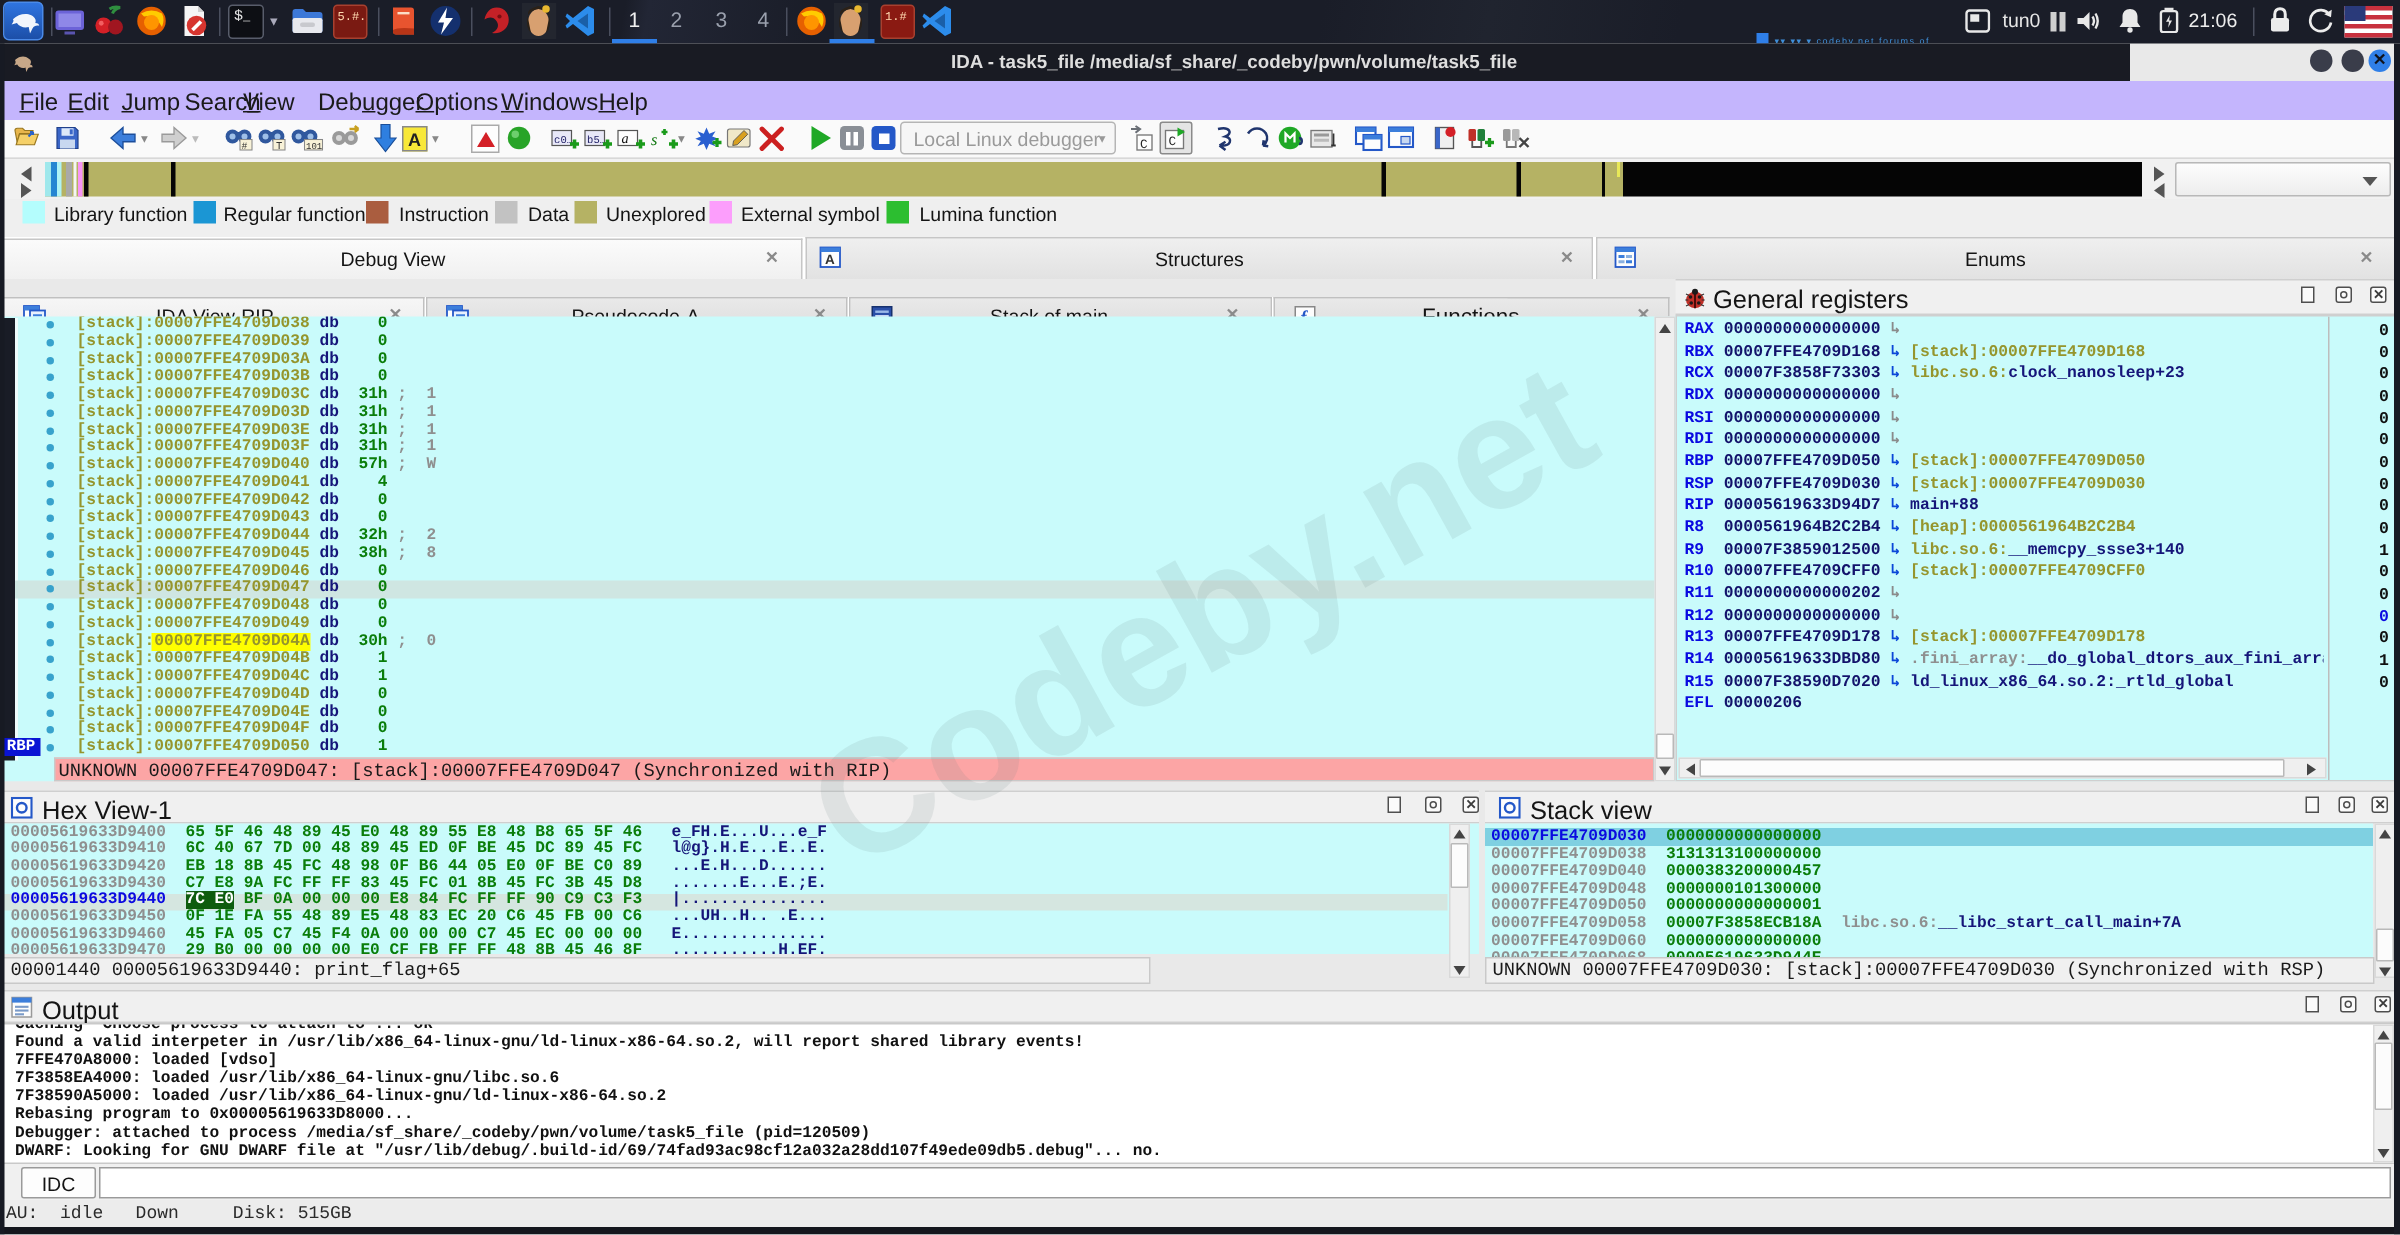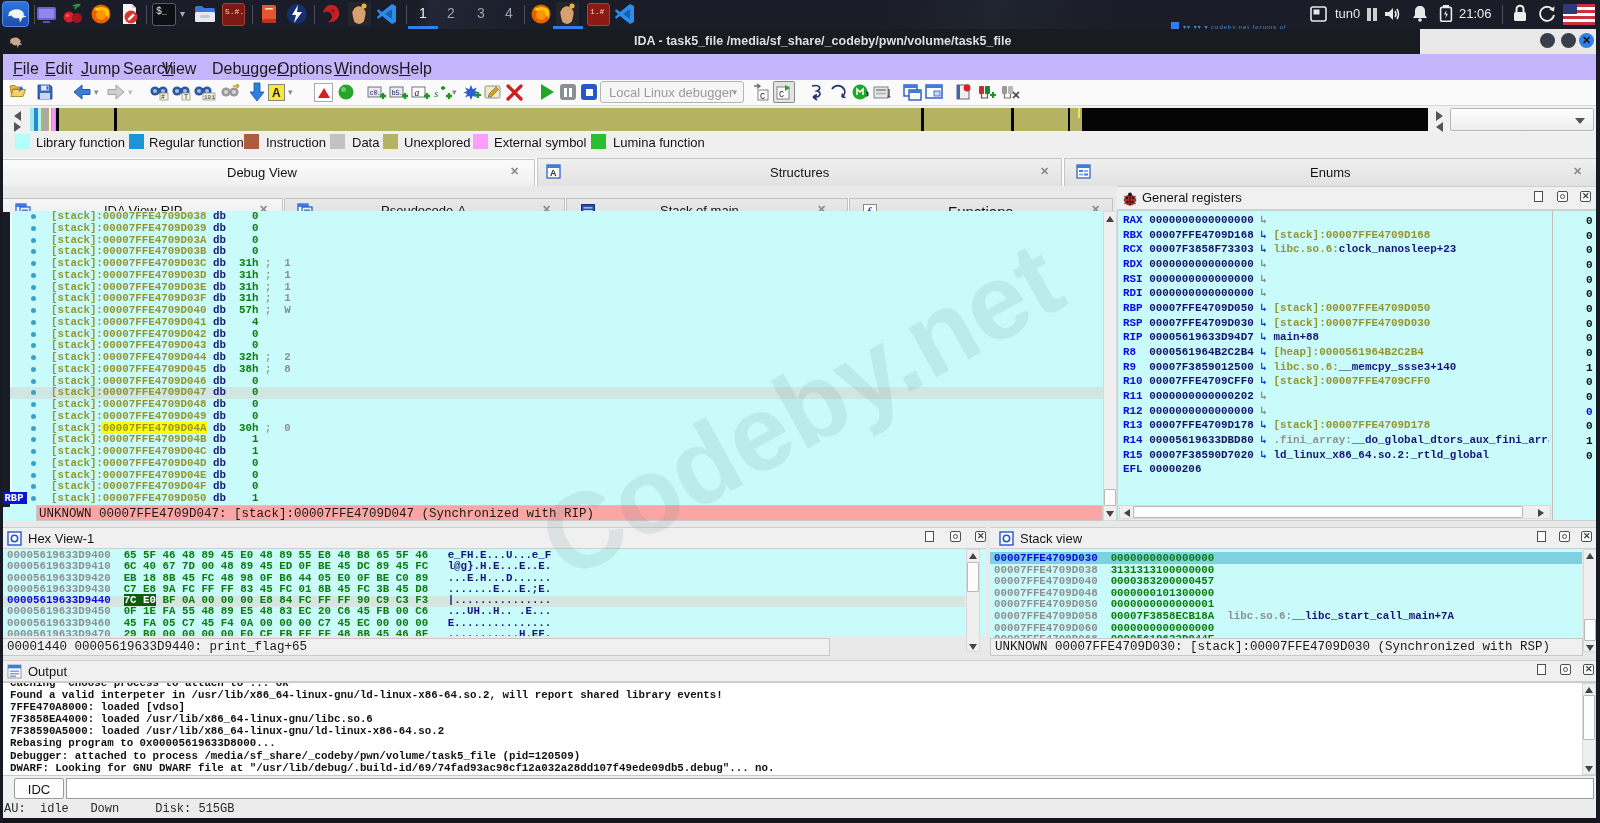--- a/index.html
+++ b/index.html
@@ -7,21 +7,21 @@
 .abs{position:absolute}
 pre{font-family:"Liberation Mono",monospace;font-weight:bold}
 .o{color:#95952d}
 .nb{color:#151579}
 .gr{color:#0a7d0a}
 .gy{color:#8f8f8f}
 .bl{color:#0a0ae0}
 .sep{position:absolute;top:81px;width:1px;height:20px;background:#d7d7d7}
 .tsep{position:absolute;top:5px;width:1px;height:19px;background:#4a4f5e}
 .ptitle{position:absolute;background:#f0f0f0;border-top:1px solid #cfcfcf;border-bottom:1px solid #cfcfcf}
-.ptxt{position:absolute;font-size:13px;color:#141414;top:3px}
+.ptxt{position:absolute;font-size:17px;color:#141414;top:3px}
 .wc{position:absolute;width:11px;height:11px;border:1.4px solid #4e4e4e;background:#fbfbfb;border-radius:2px}
 .wcx{color:#3c3c3c;font-size:9px;font-weight:bold;position:absolute;left:1px;top:-1.5px}
 .wcc{position:absolute;left:2px;top:2px;width:5px;height:5px;border:1.3px solid #4e4e4e;border-radius:50%}
 .sb{position:absolute;background:#efefef;border:1px solid #d9d9d9}
 .sbt{position:absolute;background:#fcfcfc;border:1px solid #b9b9b9;border-radius:1px}
 .arr{position:absolute;width:0;height:0}
 .tab1{position:absolute;top:0;height:100%;background:linear-gradient(#efefef,#e2e2e2);border:1px solid #c6c6c6;border-bottom:none}
 .tabx{position:absolute;color:#8a8a8a;font-weight:bold;font-size:11px;top:5px}
 </style></head>
 <body>
@@ -638,21 +638,21 @@
 <span class="bl">00005619633D9440</span>  <span style="background:#0e5c0e;color:#fff">7C E0</span> <span class="gr">BF 0A 00 00 00 E8</span> <span class="gr">84 FC FF FF 90 C9 C3 F3</span>   <span class="nb">|...............</span>
 <span class="gy">00005619633D9450</span>  <span class="gr">0F 1E FA 55 48 89 E5 48</span> <span class="gr">83 EC 20 C6 45 FB 00 C6</span>   <span class="nb">...UH..H.. .E...</span>
 <span class="gy">00005619633D9460</span>  <span class="gr">45 FA 05 C7 45 F4 0A 00</span> <span class="gr">00 00 C7 45 EC 00 00 00</span>   <span class="nb">E...............</span>
 <span class="gy">00005619633D9470</span>  <span class="gr">29 B0 00 00 00 00 E0 CF</span> <span class="gr">FB FF FF 48 8B 45 46 8F</span>   <span class="nb">...........H.EF.</span>
 </pre>
 </div>
 <div class="sb" style="left:966px;top:549px;width:14px;height:103px"></div>
 <div class="arr" style="left:969px;top:553px;border-left:4px solid transparent;border-right:4px solid transparent;border-bottom:6px solid #444"></div>
 <div class="arr" style="left:969px;top:644px;border-left:4px solid transparent;border-right:4px solid transparent;border-top:6px solid #444"></div>
 <div class="sbt" style="left:967px;top:562px;width:12px;height:30px"></div>
-<div class="abs" id="hexstatus" style="left:0;top:638px;width:830px;height:18px;background:#f0f0f0;border:1px solid #c9c9c9">
+<div class="abs" id="hexstatus" style="left:0;top:638px;width:767px;height:18px;background:#f0f0f0;border:1px solid #c9c9c9">
   <pre style="position:absolute;left:6px;top:1px;font-size:12.5px;font-weight:normal;color:#1a1a1a">00001440 00005619633D9440: print_flag+65</pre>
 </div>
 
 <div class="ptitle" style="left:990px;top:527px;width:610px;height:22px">
   <svg style="position:absolute;left:9px;top:3px" width="15" height="15" viewBox="0 0 15 15">
       <rect x="1" y="1" width="13" height="13" fill="#fdfdfd" stroke="#2458c8" stroke-width="1.4"></rect>
       <circle cx="7.5" cy="7.5" r="3.2" fill="none" stroke="#2458c8" stroke-width="1.6"></circle>
     </svg>
   <span class="ptxt" style="left:30px">Stack view</span>
 </div>

